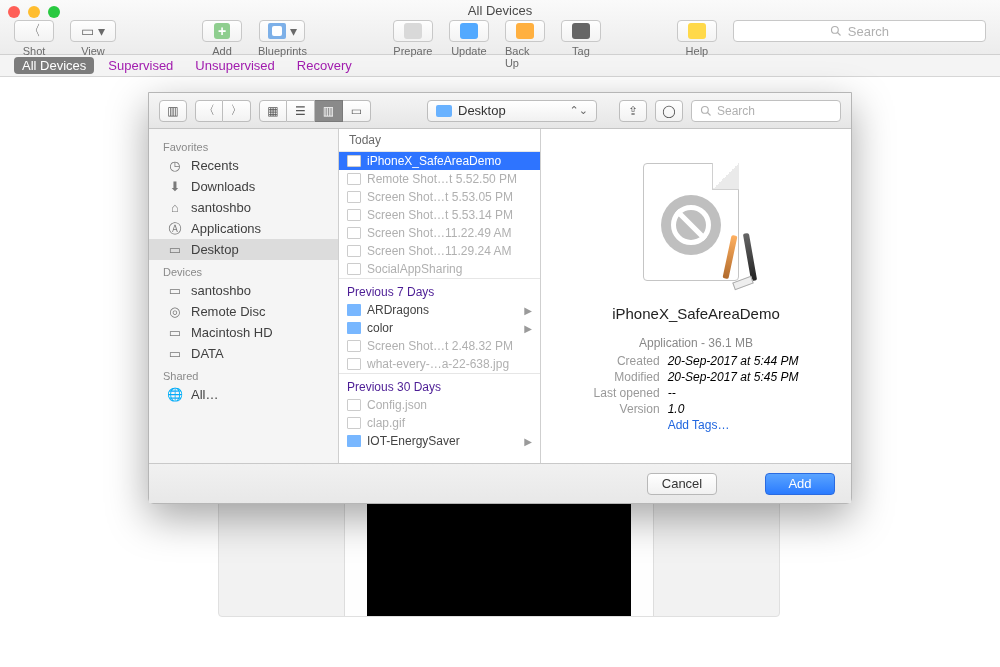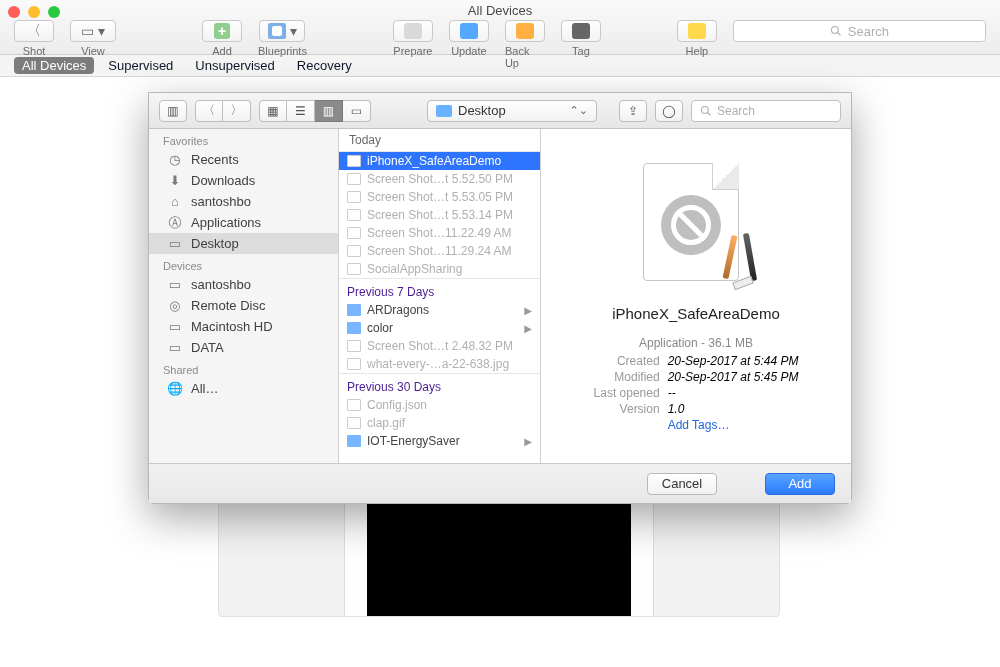--- a/index.html
+++ b/index.html
@@ -19,21 +19,21 @@
 .tb-label { font-size: 11px; color: #6b6b6b; margin-top: 3px; }
 .tb-search { margin-left: auto; height: 22px; width: 280px; border: 1px solid #c8c8c8; border-radius: 4px; background: #fff; display: flex; align-items: center; justify-content: center; color: #b0b0b0; font-size: 13px; gap: 6px; }
 .add-icon { width: 16px; height: 16px; background: #8fce8f; border-radius: 3px; color: #fff; line-height: 16px; text-align: center; font-size: 14px; font-weight: bold; }
 .bp-icon { width: 18px; height: 16px; background: #7db0e8; border-radius: 2px; display:flex; align-items:center; justify-content:center;}
 .bp-icon.sm{width:10px;height:10px;background:#fff;}
 .sq { width: 18px; height: 16px; border-radius: 3px; }
 .sq.gray{background:#d9d9d9;} .sq.blue{background:#52a9ff;} .sq.org{background:#ffb040;} .sq.dk{background:#666;}
 .sq.yel{background:#ffd94a;}
 
 .scopebar { height: 22px; background: #f4f4f4; border-bottom: 1px solid #d6d6d6; display: flex; padding: 0 14px; align-items: center; gap: 6px; font-size: 13px; }
-.scope-item { padding: 1px 8px; border-radius: 4px; color: #0f172a; }
+.scope-item { padding: 1px 8px; border-radius: 4px; color: #a21caf; }
 .scope-item.sel { background: #7c7c7c; color: #fff; }
 
 
 .bg-area { position:absolute; left:0; right:0; top:92px; bottom:0; background:#fff; }
 .device-card { position:absolute; left:218px; top:215px; width:562px; height:310px; border:1px solid #e0e0e0; border-radius:4px; overflow:hidden; background:#f2f2f2;}
 .device-body { position:absolute; left:50%; top:-200px; transform:translateX(-50%); width:310px; height:640px; background:#fefefe; border:1px solid #ddd; border-radius:46px;}
 .device-screen { position:absolute; left:22px; right:22px; top:78px; bottom:78px; background:#000; border-radius:2px;}
 .dev-badge { position:absolute; left:50%; bottom:10px; transform:translateX(-50%); font-size:12px; padding:2px 2px; border:1px solid #cacaca; background:#fff; border-radius:3px; color:#444;}
 
 
@@ -43,21 +43,21 @@
 .seg .btn { height:22px; min-width:28px; border:1px solid #bdbdbd; background:linear-gradient(#fff,#f2f2f2); display:flex; align-items:center; justify-content:center; font-size:12px; color:#555;}
 .seg .btn:first-child{border-radius:4px 0 0 4px;} .seg .btn:last-child{border-radius:0 4px 4px 0;} .seg .btn + .btn{border-left:none;}
 .seg .btn.single{border-radius:4px;}
 .seg .btn.active{background:#8a8a8a;color:#fff;border-color:#7a7a7a;}
 .path-pop { height:22px; min-width:170px; border:1px solid #bdbdbd; border-radius:4px; background:linear-gradient(#fff,#f1f1f1); display:flex; align-items:center; padding:0 8px; font-size:13px; gap:6px; color:#333;}
 .path-pop .fold{width:16px;height:12px;background:#69b2ff;border-radius:2px;}
 .path-pop .arrows{margin-left:auto;color:#666;font-size:11px;}
 .ssearch { height:22px; width:150px; border:1px solid #c0c0c0; border-radius:4px; background:#fff; display:flex; align-items:center; padding:0 8px; color:#b0b0b0; font-size:12px; gap:5px;}
 
 .sheet-body { flex:1; display:flex; min-height:0; }
-.sidebar { width:190px; background:#f5f5f5; border-right:1px solid #cfcfcf; padding:0 0; font-size:13px; overflow:hidden;}
+.sidebar { width:190px; background:#f5f5f5; border-right:1px solid #cfcfcf; padding:6px 0; font-size:13px; overflow:hidden;}
 .sec-title { font-size:11px; color:#8a8a8a; padding:6px 14px 2px; }
 .srow { display:flex; align-items:center; gap:8px; padding:3px 14px 3px 18px; color:#404040;}
 .srow.sel{background:#dcdcdc;}
 .srow .ic{width:16px;height:14px;display:flex;align-items:center;justify-content:center;color:#7a7a7a;font-size:13px;}
 
 .col { width:202px; border-right:1px solid #cfcfcf; background:#fff; font-size:12px; overflow:hidden; display:flex; flex-direction:column;}
 .col-hdr { padding:4px 10px; color:#6a6a6a; border-bottom:1px solid #e6e6e6; font-size:12px; background:#fff;}
 .frow { display:flex; align-items:center; gap:6px; padding:2px 8px; color:#444; white-space:nowrap;}
 .frow.dim{color:#b0b0b0;}
 .frow.hdr{color:#4c1d95; padding-top:6px; border-top:1px solid #e6e6e6;}
@@ -273,21 +273,21 @@
       </div>
 
       <div class="col" id="file-column">
           <div class="col-hdr">Today</div>
           <div class="frow sel">
             <span class="fi doc"></span>
             <span>iPhoneX_SafeAreaDemo</span>
           </div>
           <div class="frow dim">
             <span class="fi doc"></span>
-            <span>Screen Shot…t 5.52.50 PM</span>
+            <span>Remote Shot…t 5.52.50 PM</span>
           </div>
           <div class="frow dim">
             <span class="fi doc"></span>
             <span>Screen Shot…t 5.53.05 PM</span>
           </div>
           <div class="frow dim">
             <span class="fi doc"></span>
             <span>Screen Shot…t 5.53.14 PM</span>
           </div>
           <div class="frow dim">

